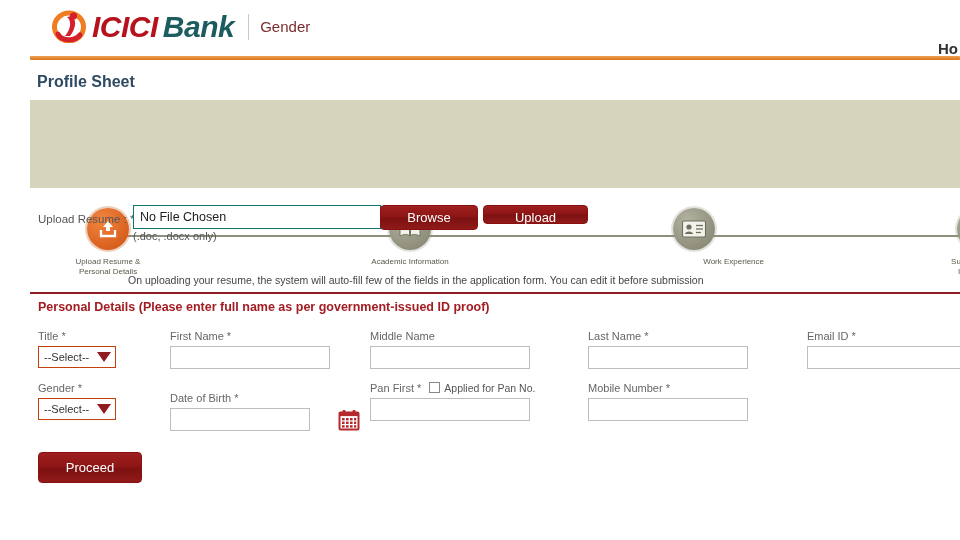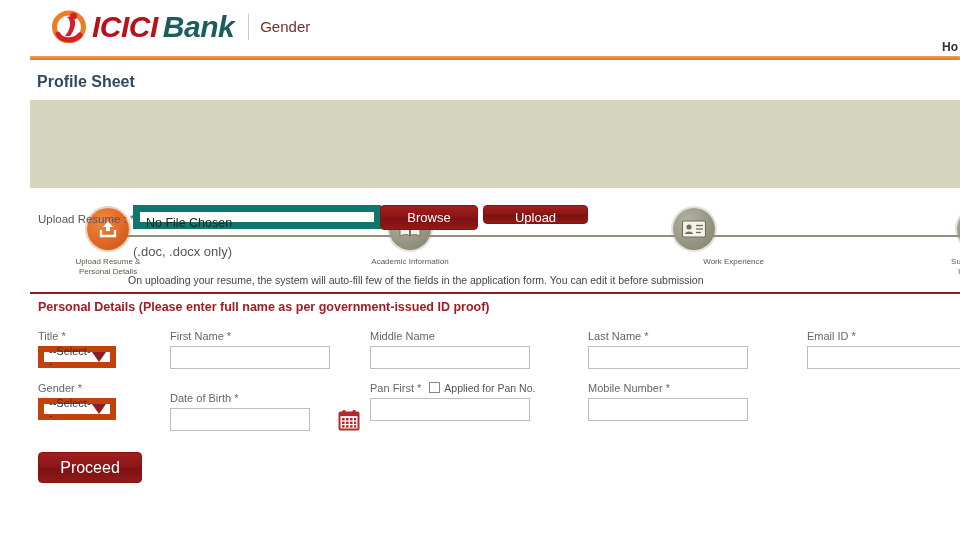--- a/index.html
+++ b/index.html
@@ -15,21 +15,21 @@
   
   .header { position: absolute; left: 0; top: 0; width: 960px; height: 52px; background: #fff; }
   .logo-wrap { position: absolute; left: 52px; top: 10px; display: flex; align-items: center; }
   .logo-mark { position: relative; width: 36px; height: 33px; margin-right: 4px; }
   .logo-mark svg { display:block; }
   .logo-text { font-size: 30px; font-weight: bold; letter-spacing: -0.5px; line-height: 1; }
   .logo-icici { color: #b5121b; font-style: italic; font-family: "Liberation Sans", sans-serif; }
   .logo-bank { color: #1c5b5e; font-style: italic; margin-left: 5px; }
   .logo-sep { display:inline-block; width:1px; height:26px; background:#c9c9c9; margin: 0 11px 0 14px; vertical-align: middle; }
   .careers { color: #7a2c2c; font-size: 15px; vertical-align: middle; }
-  .home-link { position: absolute; right: 2px; top: 40px; font-size: 12px; font-weight: bold; color: #333; }
+  .home-link { position: absolute; right: 2px; top: 40px; font-size: 15px; font-weight: bold; color: #333; }
   .orange-bar { position: absolute; left: 30px; top: 56px; width: 930px; height: 4px;
                 background: linear-gradient(to bottom,#f0a050,#d9761e); border-radius: 1px; }
 
   
   .page-title { position: absolute; left: 37px; top: 73px; font-size: 16px; font-weight: bold; color: #2e4a62; }
 
   
   .stepper { position: absolute; left: 30px; top: 100px; width: 946px; height: 88px; background: #d5d4bd; }
   .step-line { position: absolute; left: 78px; top: 135px; width: 882px; height: 2px; background: #8f8f7d; }
   .step { position: absolute; top: 108px; width: 140px; text-align: center; }
@@ -39,52 +39,52 @@
                         box-shadow: 0 0 0 2px rgba(200,120,60,0.35); }
   .step-circle.inactive { background: radial-gradient(circle at 35% 30%, #b3b2a0, #8d8c79 75%, #7d7c6a);
                           box-shadow: 0 0 0 2px rgba(140,140,120,0.25); }
   .step-label { margin-top: 7px; font-size: 8px; color: #585848; line-height: 1.25; }
   .step-label.active-lbl { color: #5a5a4a; }
 
   
   .upload-row { position: absolute; left: 38px; top: 205px; height: 26px; }
   .upload-label { position: absolute; left: 0; top: 8px; font-size: 11.5px; color: #555; white-space: nowrap; }
   .file-box { position: absolute; left: 95px; top: 0; width: 248px; height: 24px;
-              border: 7px solid #0f766e; background: #fff; font-size: 12.5px; color: #222;
+              border: 1px solid #0f766e; background: #fff; font-size: 12.5px; color: #222;
               padding: 3px 6px; line-height: 17px; }
   .btn-red { border: 1px solid #8a1010; border-radius: 4px; color: #fff; font-size: 13px;
              background: linear-gradient(to bottom, #9e1f1f 0%, #8f1616 45%, #7d1111 55%, #911a1a 100%);
              cursor: pointer; text-align: center; }
   .btn-browse { position: absolute; left: 342px; top: 0; width: 98px; height: 25px; line-height: 23px; }
   .btn-upload { position: absolute; left: 445px; top: 0; width: 105px; height: 19px; line-height: 23px; }
-  .file-hint { position: absolute; left: 133px; top: 244px; font-size: 13px; color: #555; }
+  .file-hint { position: absolute; left: 133px; top: 230px; font-size: 11px; color: #555; }
 
   .upload-note { position: absolute; left: 128px; top: 274px; font-size: 10.5px; color: #444; }
   .red-rule { position: absolute; left: 30px; top: 292px; width: 930px; height: 2px; background: #8f1c20; }
 
   
   .section-title { position: absolute; left: 38px; top: 300px; font-size: 12.5px; font-weight: bold; color: #a31c22; }
 
   .fld { position: absolute; }
   .fld-label { font-size: 11px; color: #666; white-space: nowrap; margin-bottom: 4px; display: block; }
   .text-input { width: 160px; height: 23px; border: 1px solid #bdbdbd; background: #fff;
                 font-size: 12px; padding: 2px 5px; color: #222; }
-  .select-box { width: 78px; height: 22px; border: 6px solid #c2410c; background: #fff;
+  .select-box { width: 78px; height: 22px; border: 1px solid #c2410c; background: #fff;
                 font-size: 11px; color: #333; display: flex; align-items: center;
                 justify-content: space-between; padding: 0 4px 0 5px; cursor: pointer; }
   .caret { width: 0; height: 0; border-left: 7px solid transparent; border-right: 7px solid transparent;
            border-top: 10px solid #8f1c20; }
   .cal-icon { position: absolute; left: 168px; top: 1px; cursor: pointer; }
   .chk { width: 11px; height: 11px; border: 1px solid #888; background: #fff; display: inline-block;
          vertical-align: -1px; margin: 0 4px 0 8px; cursor: pointer; }
   .chk-lbl { font-size: 10.5px; color: #555; }
 
   
   .btn-proceed { position: absolute; left: 38px; top: 452px; width: 104px; height: 31px;
-                 line-height: 29px; font-size: 16px; }
+                 line-height: 29px; font-size: 13px; }
 </style>
 </head>
 <body>
 
 <div id="page">
 
   <div class="header">
     <div class="logo-wrap">
       <span class="logo-mark">
         <svg width="36" height="33" viewBox="0 0 36 33">

